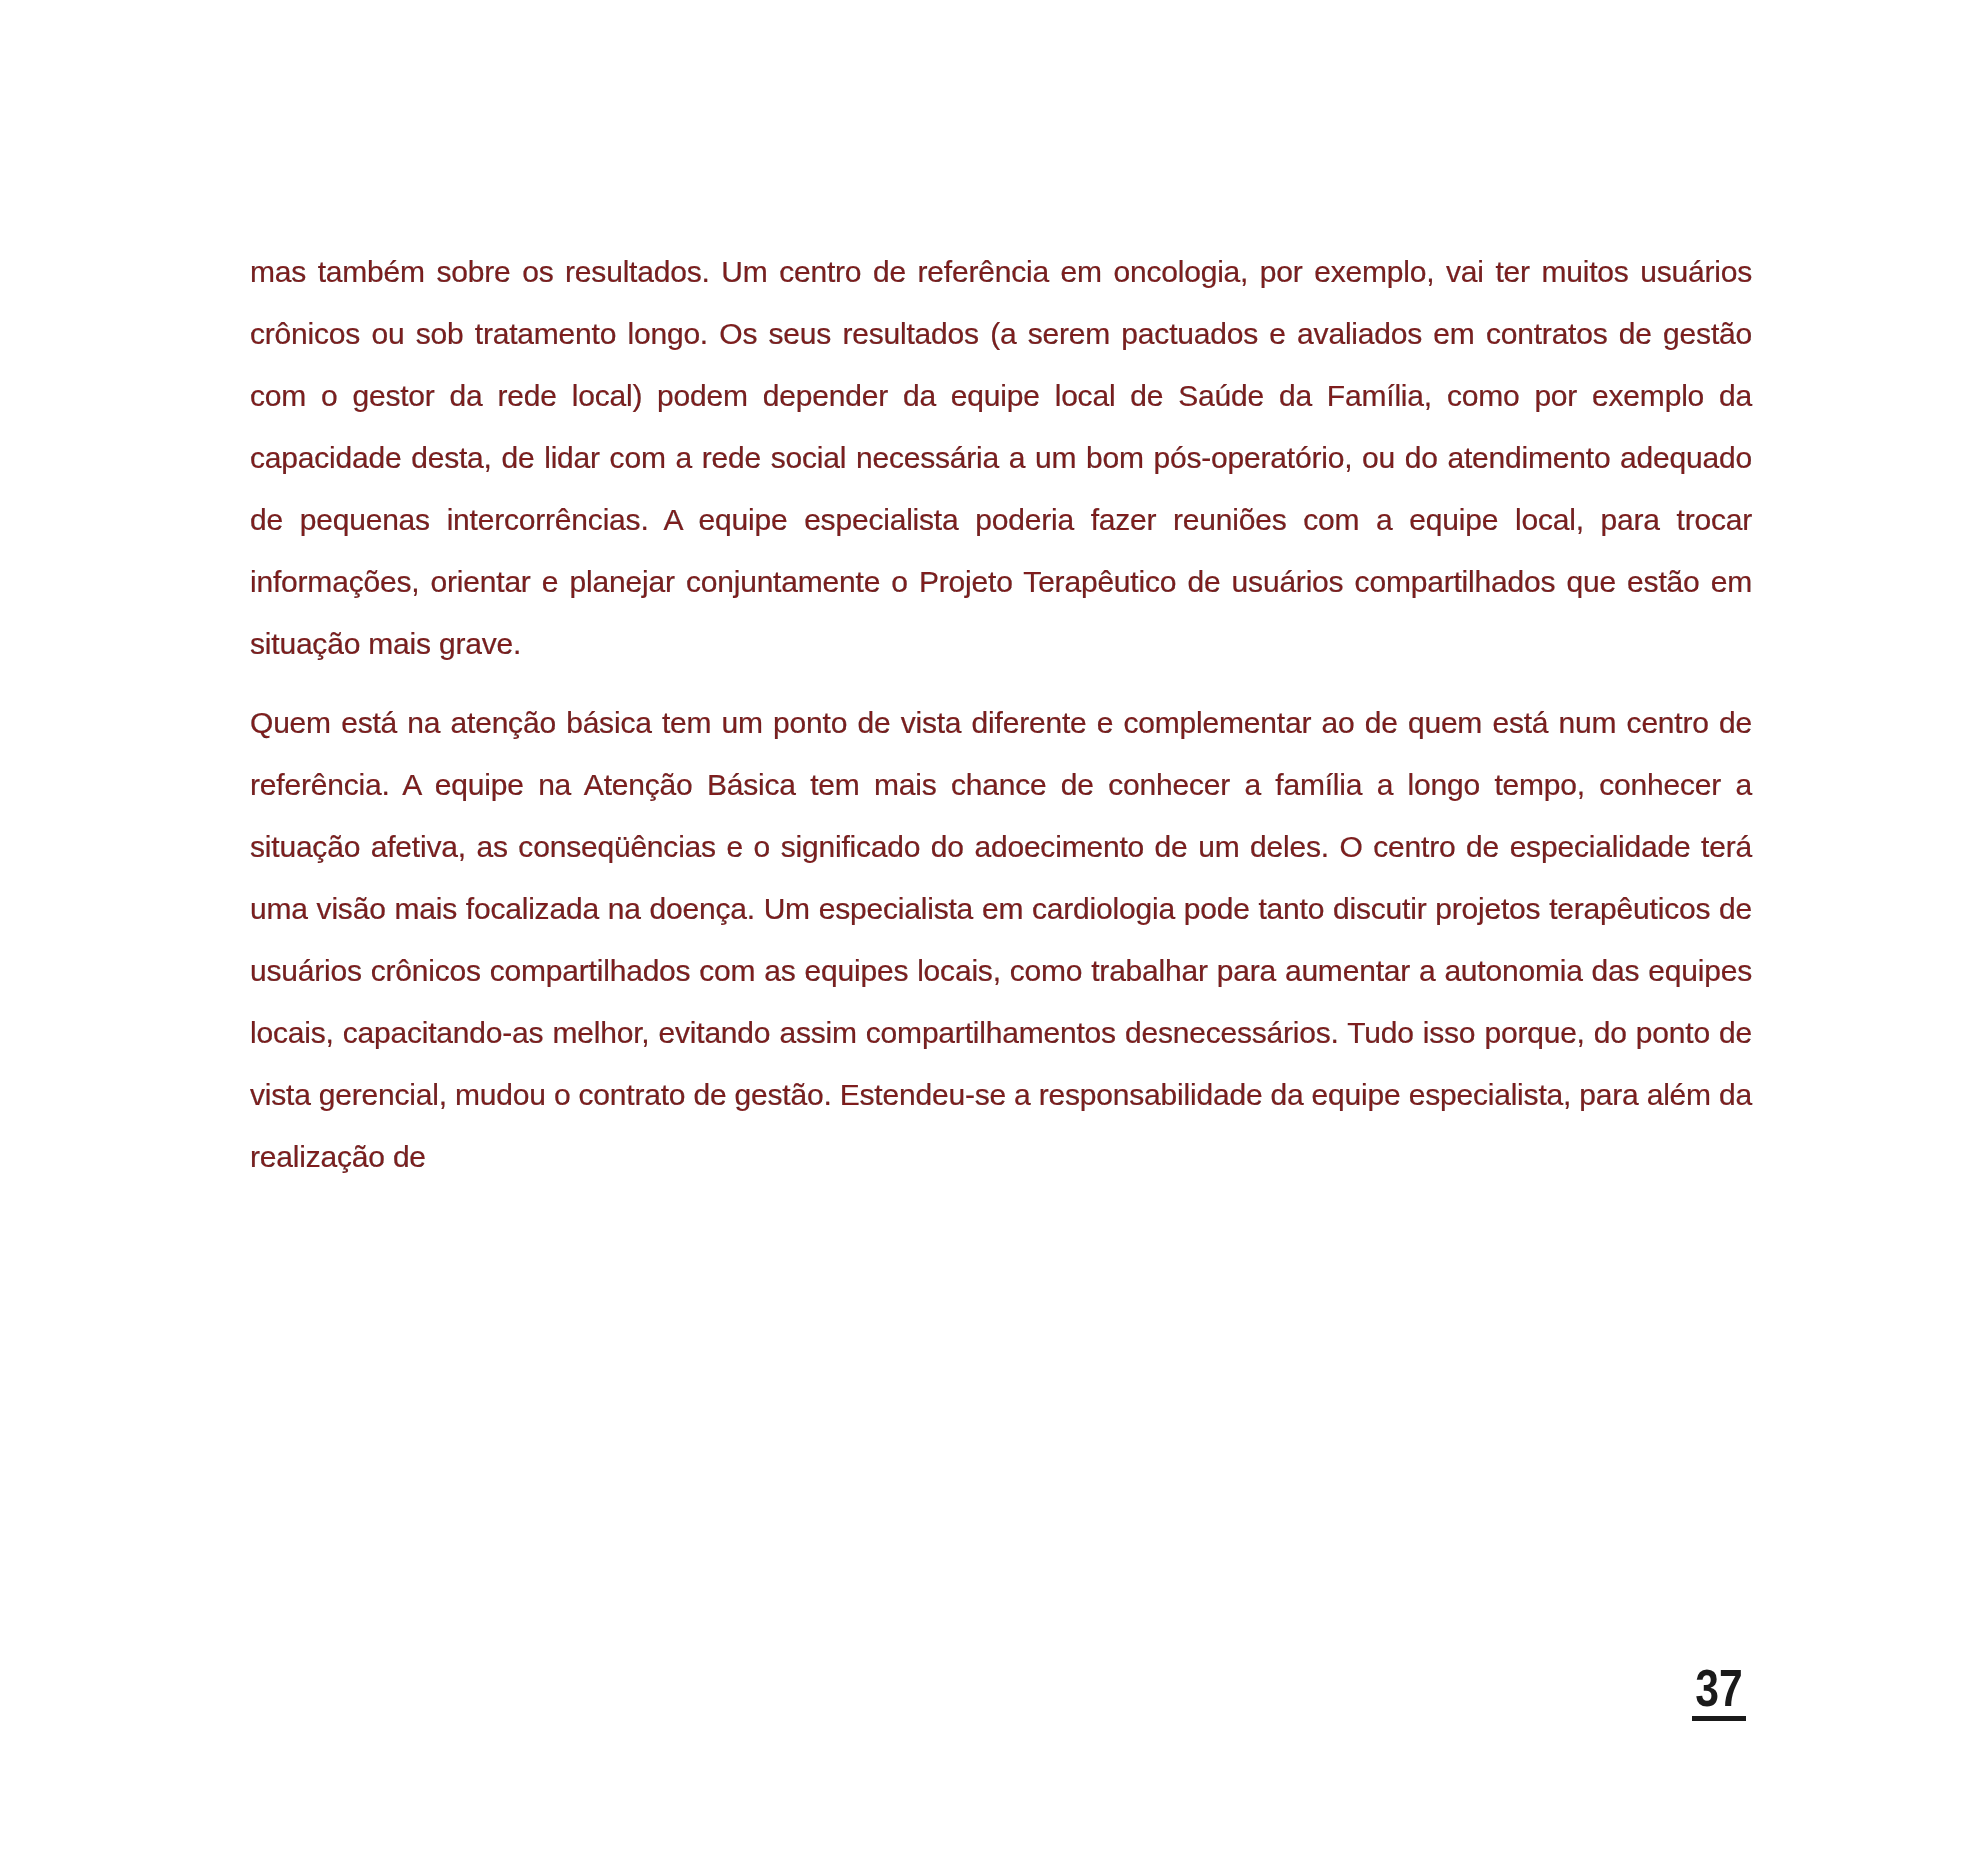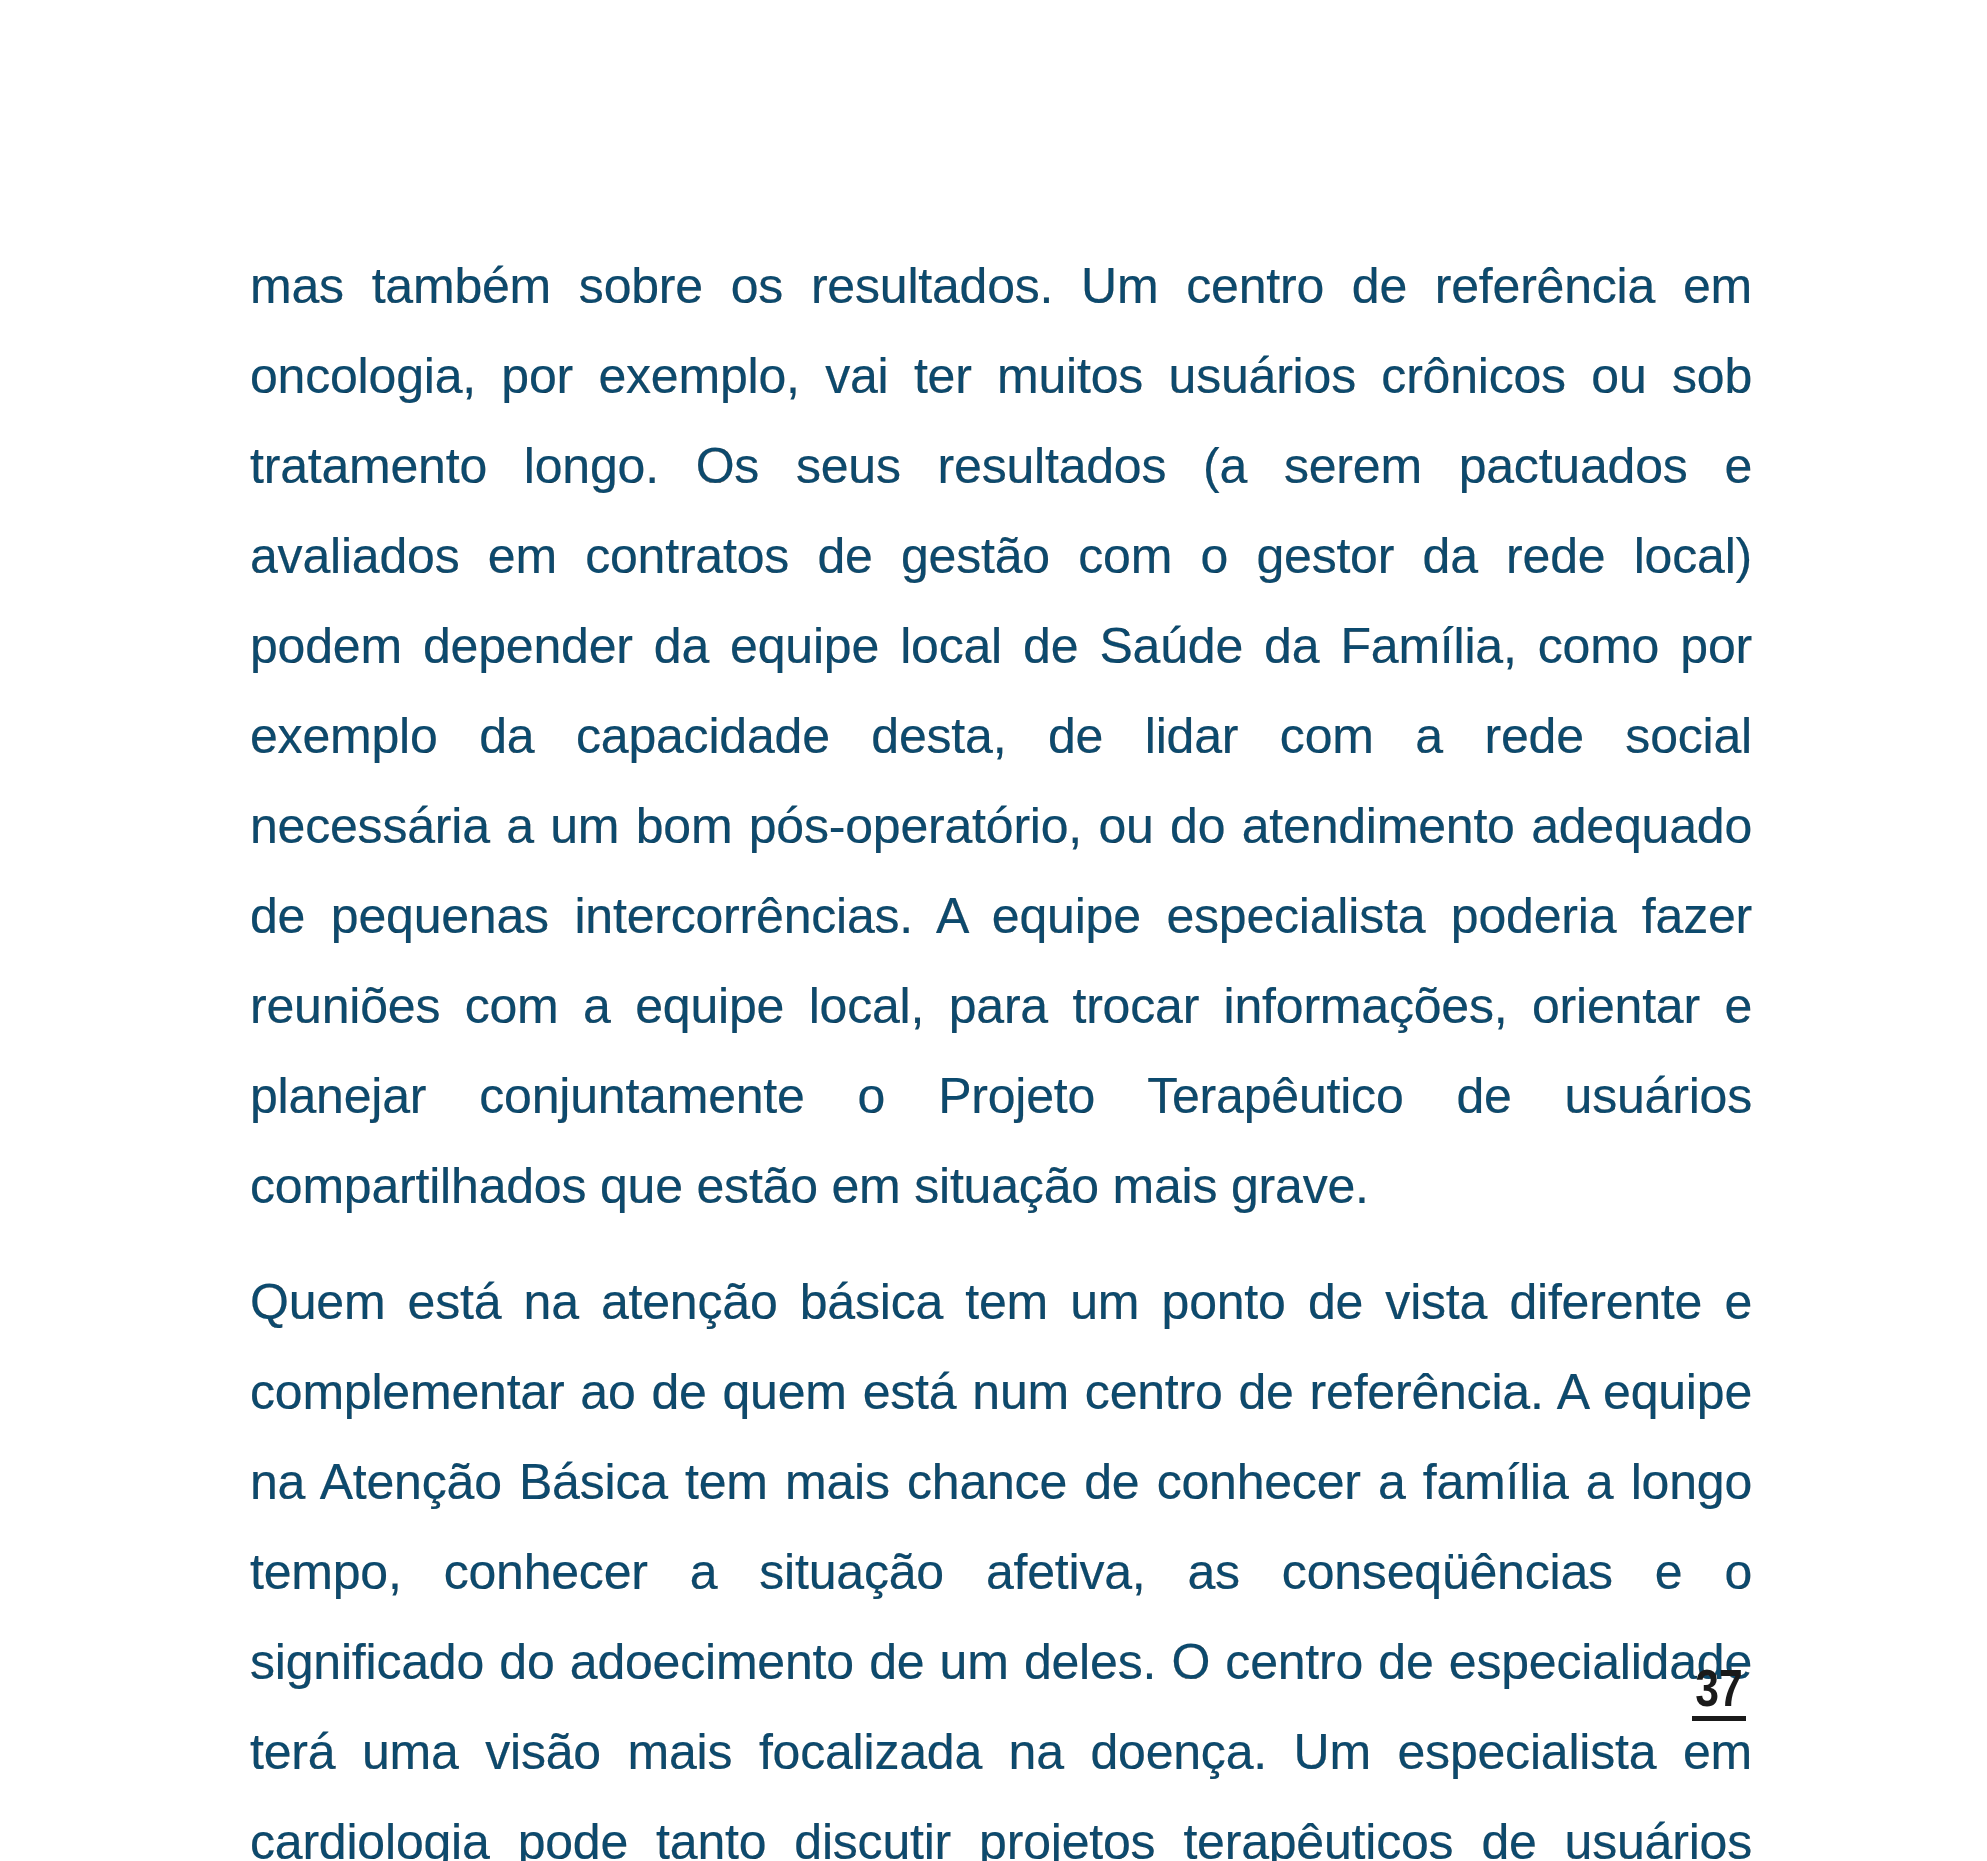--- a/index.html
+++ b/index.html
@@ -30,32 +30,32 @@
     position: absolute;
     left: 250px;
     top: 241px;
     width: 1502px;
   }
 
   .body-paragraph {
     margin: 0 0 0 0;
     text-align: justify;
     text-justify: inter-word;
-    color: #0c4a6e;
+    color: #7f1d1d;
     font-family: "Liberation Sans", sans-serif;
-    font-size: 50px;
-    line-height: 90px;
+    font-size: 30px;
+    line-height: 62px;
     font-stretch: condensed;
     letter-spacing: -0.2px;
     word-spacing: 0px;
     -webkit-text-stroke: 0.2px #1a1a1a;
   }
 
   .body-paragraph + .body-paragraph {
-    margin-top: 26px;
+    margin-top: 17px;
   }
 
   
   .footer {
     position: absolute;
     left: 250px;
     top: 1643px;
     width: 1504px;
     height: 116px;
   }

